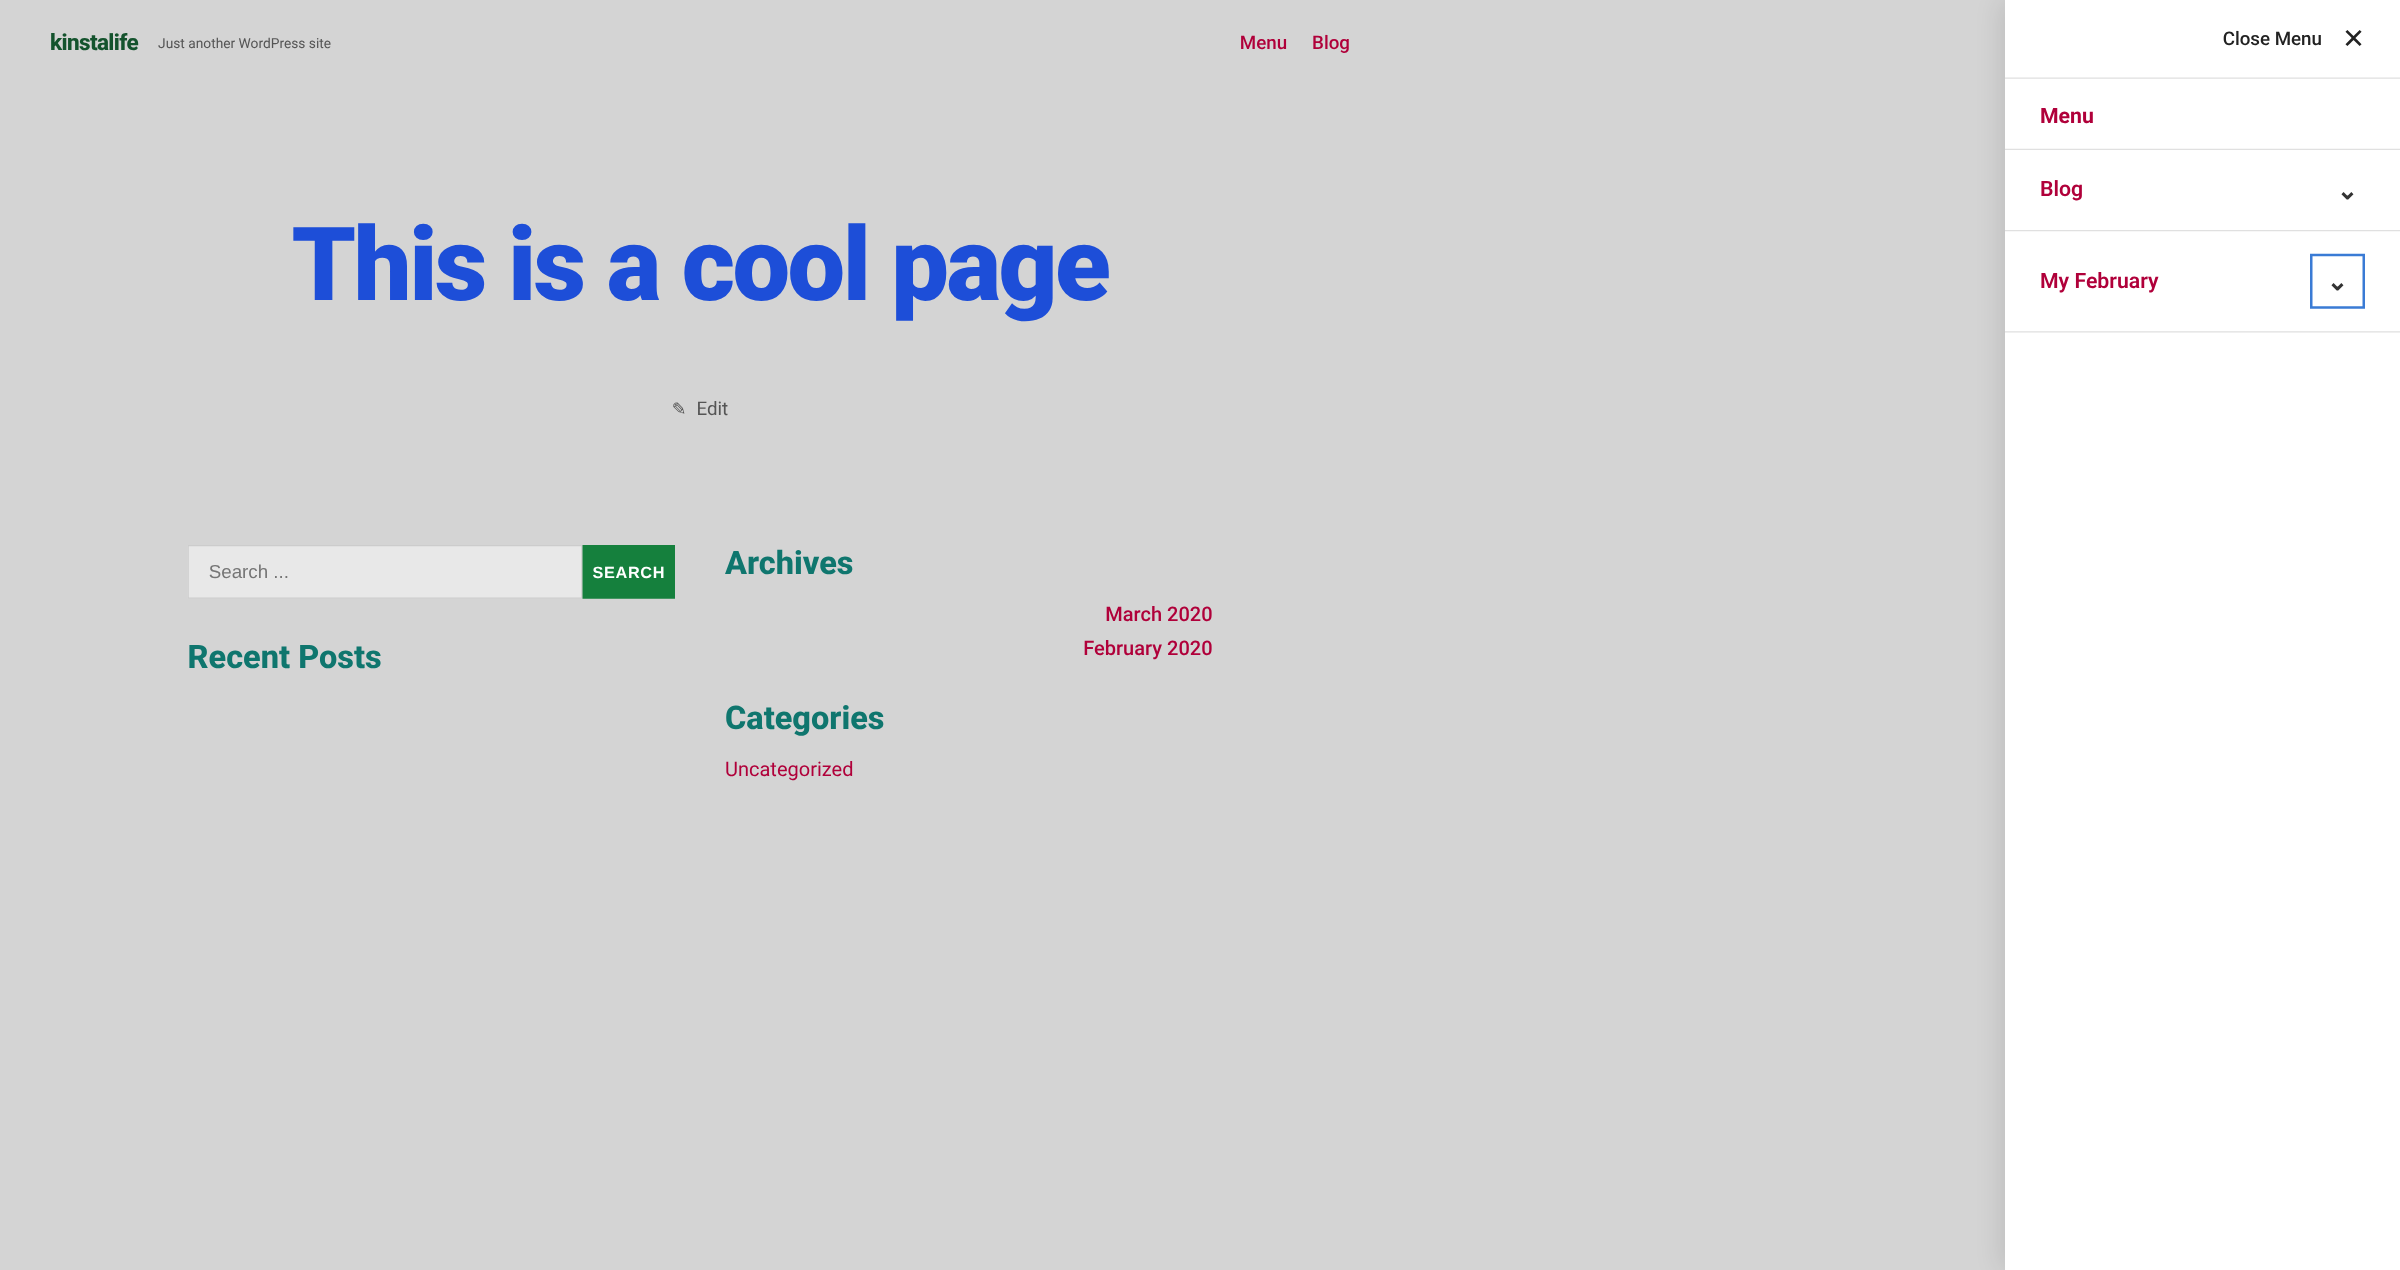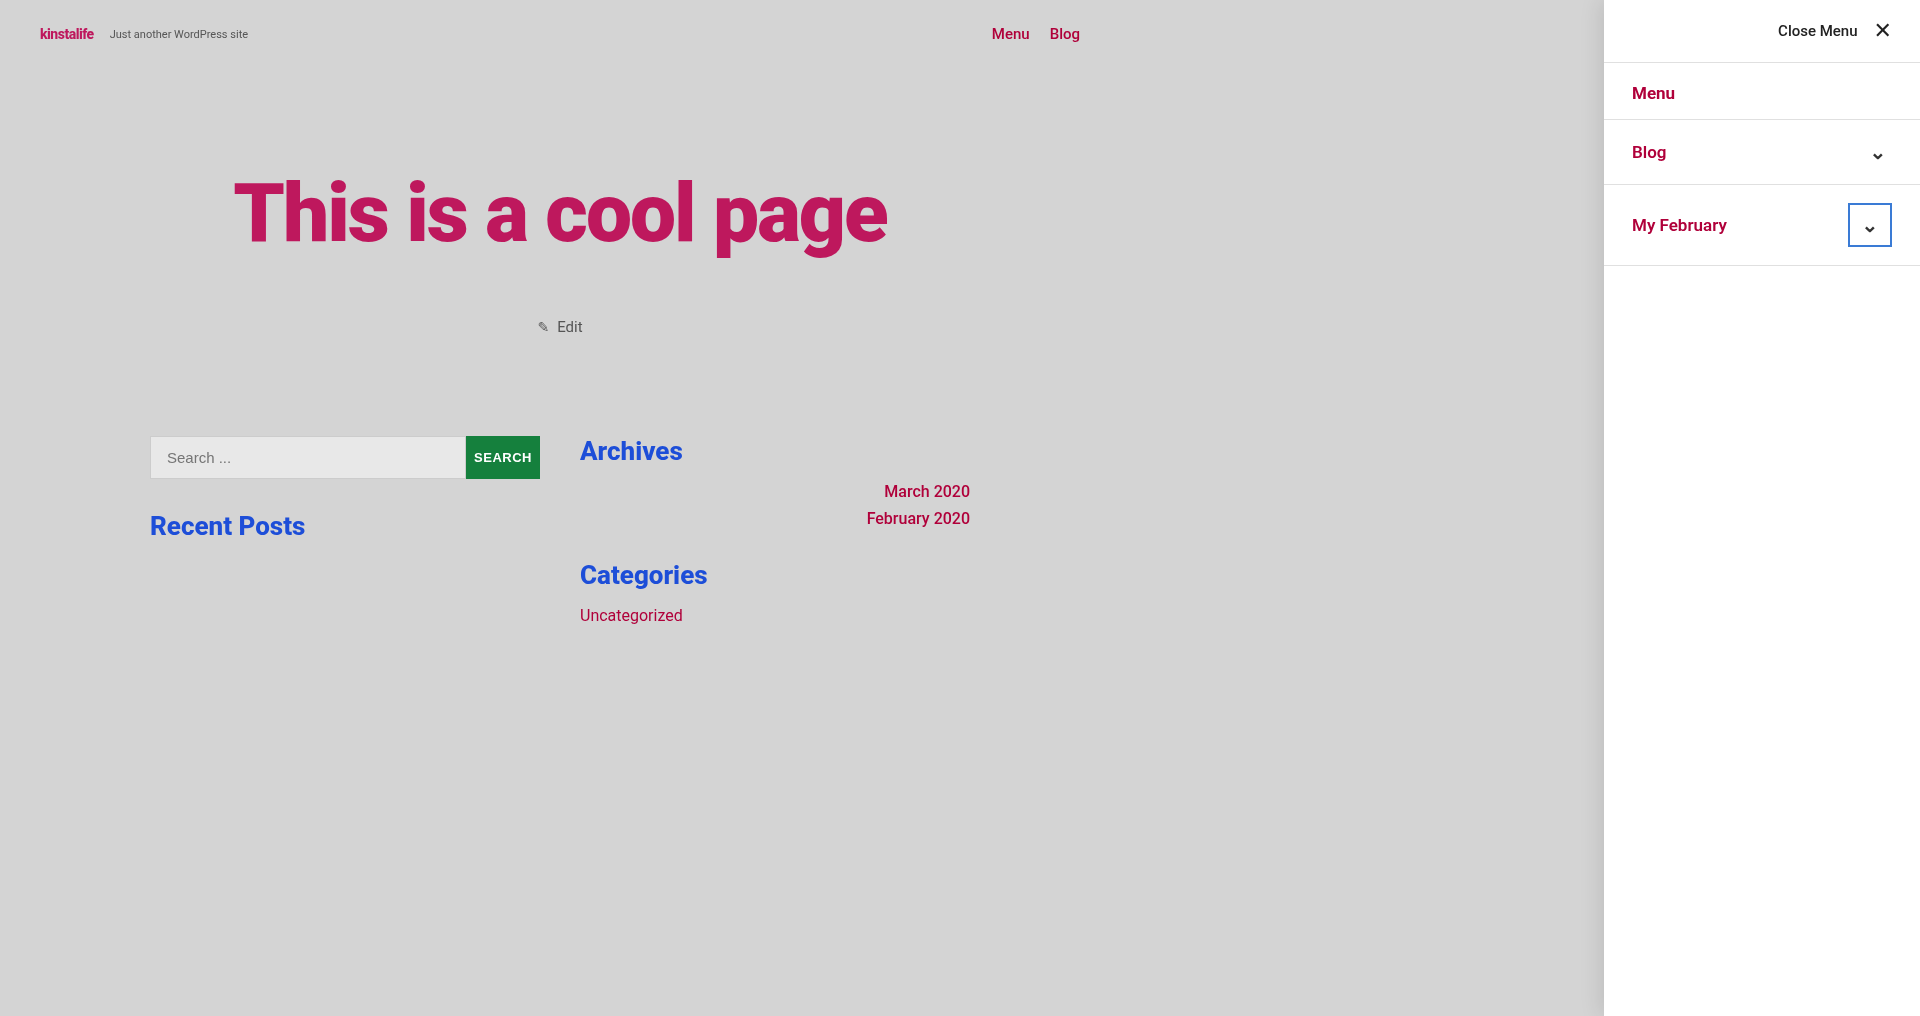--- a/index.html
+++ b/index.html
@@ -26,23 +26,23 @@
       padding: 0 40px;
       z-index: 10;
       border-bottom: none;
     }
     .header-left {
       display: flex;
       align-items: center;
       gap: 16px;
     }
     .site-name {
-      font-size: 14px;
+      font-size: 18px;
       font-weight: 800;
-      color: #be185d;
+      color: #14532d;
       letter-spacing: -0.5px;
     }
     .site-tagline {
       font-size: 11px;
       color: #555;
     }
     .header-nav {
       display: flex;
       align-items: center;
       gap: 20px;
@@ -65,21 +65,21 @@
     
     .hero {
       display: flex;
       align-items: center;
       justify-content: center;
       padding: 100px 40px 60px;
     }
     .hero-title {
       font-size: 82px;
       font-weight: 900;
-      color: #be185d;
+      color: #1d4ed8;
       text-align: center;
       line-height: 1.1;
       letter-spacing: -2px;
     }
 
     
     .edit-section {
       display: flex;
       justify-content: center;
       padding: 0 40px 60px;
@@ -141,21 +141,21 @@
       font-weight: 700;
       cursor: pointer;
       letter-spacing: 0.5px;
       text-transform: uppercase;
     }
 
     
     .widget-title {
       font-size: 26px;
       font-weight: 800;
-      color: #1d4ed8;
+      color: #0f766e;
       margin-bottom: 16px;
     }
     .recent-posts-list {
       list-style: none;
       display: flex;
       flex-direction: column;
       gap: 12px;
     }
     .recent-posts-list li a {
       color: #b0003a;

